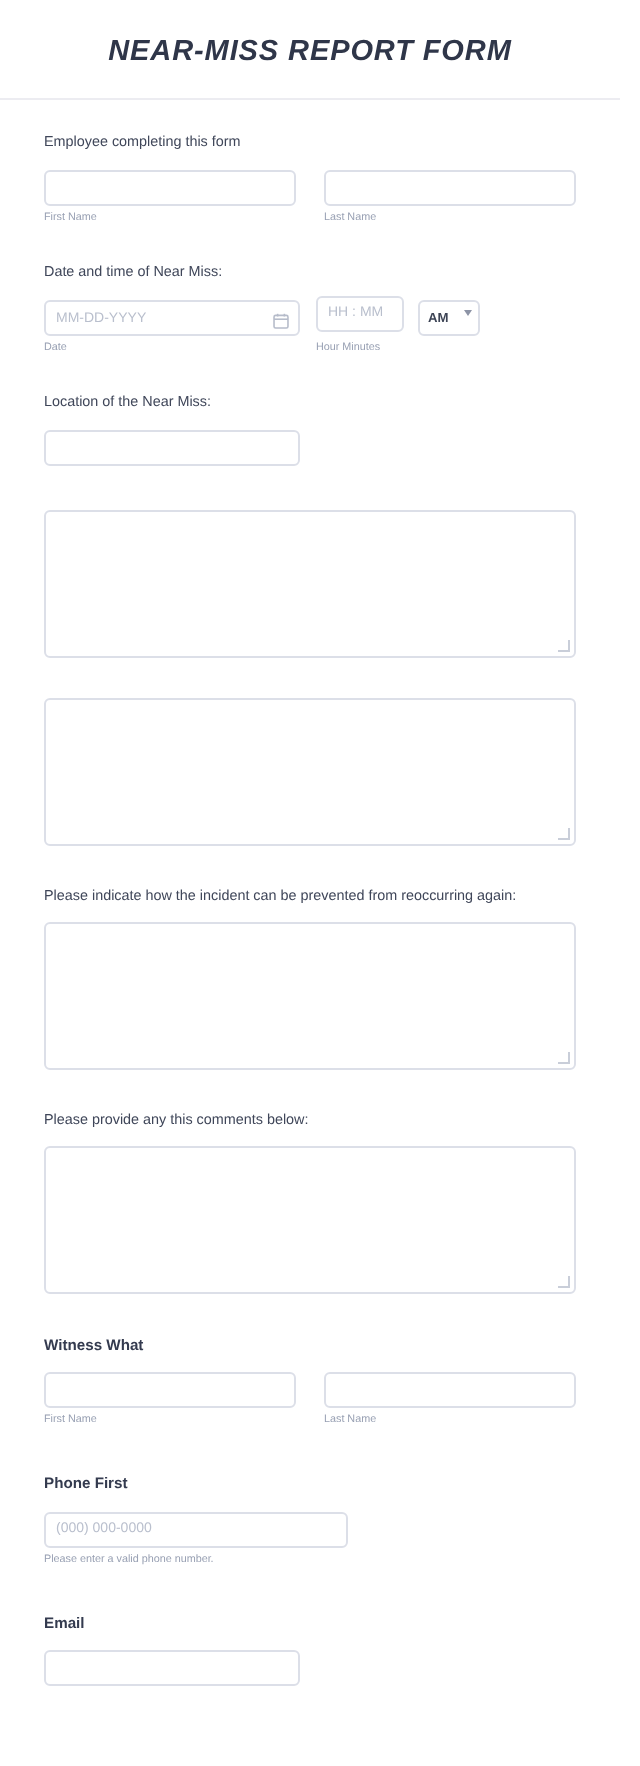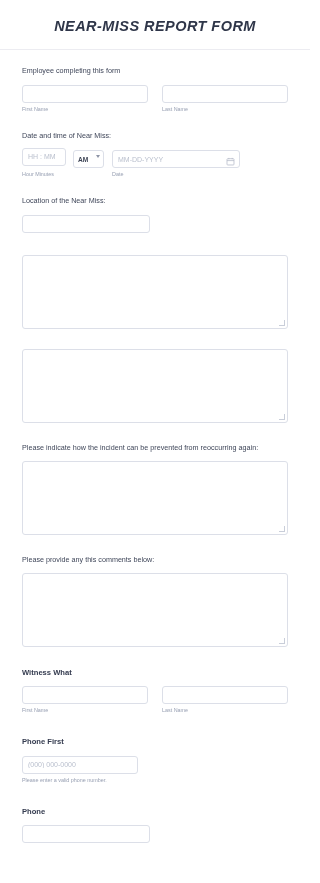--- a/index.html
+++ b/index.html
@@ -80,21 +80,21 @@
   }
   .text-input::placeholder { color: #b9bfcd; }
   .row-two {
     display: flex;
     gap: 14px;
   }
   .row-two .col { flex: 1 1 0; min-width: 0; }
   .half-input { width: 100%; }
   .location-input { width: 128px; }
   .email-input { width: 128px; }
-  .phone-input { width: 116px; }
+  .phone-input { width: 152px; }
 
   .datetime-row {
     display: flex;
     align-items: flex-start;
     gap: 8px;
   }
   .date-wrap {
     position: relative;
     width: 128px;
   }
@@ -207,46 +207,46 @@
           <input class="text-input half-input" type="text" placeholder="" style="">
           <span class="sub-label">Last Name</span>
         </div>
       </div>
     </div>
 
     <div class="field-block">
       <label class="field-label">Date and time of Near Miss:</label>
       <div class="datetime-row">
         <div>
-          <div class="time-group">
-            <input class="text-input time-input" type="text" placeholder="HH : MM" style="">
-            <span class="select-wrap">
-              <select class="ampm-select">
-                <option>AM</option>
-                <option>PM</option>
-              </select>
-              <span class="select-chev"></span>
-            </span>
-          </div>
-          <span class="time-sub">Hour Minutes</span>
-        </div>
-        <div>
           <div class="date-wrap">
             <input class="text-input date-input" type="text" placeholder="MM-DD-YYYY" style="">
             <span class="cal-icon">
               <svg viewBox="0 0 16 16" width="9" height="9" fill="none" stroke="#b6bcca" stroke-width="1.4">
                 <rect x="1.8" y="3" width="12.4" height="11.2" rx="1.4"></rect>
                 <line x1="1.8" y1="6.4" x2="14.2" y2="6.4"></line>
                 <line x1="5" y1="1.6" x2="5" y2="4"></line>
                 <line x1="11" y1="1.6" x2="11" y2="4"></line>
               </svg>
             </span>
           </div>
           <span class="sub-label">Date</span>
         </div>
+        <div>
+          <div class="time-group">
+            <input class="text-input time-input" type="text" placeholder="HH : MM" style="">
+            <span class="select-wrap">
+              <select class="ampm-select">
+                <option>AM</option>
+                <option>PM</option>
+              </select>
+              <span class="select-chev"></span>
+            </span>
+          </div>
+          <span class="time-sub">Hour Minutes</span>
+        </div>
       </div>
     </div>
 
     <div class="field-block">
       <label class="field-label">Location of the Near Miss:</label>
       <input class="text-input location-input" type="text" placeholder="" style="">
     </div>
 
     <div class="spacer-sm"></div>
 
@@ -294,19 +294,19 @@
 
     <div class="field-block">
       <label class="field-label strong">Phone First</label>
       <input class="text-input phone-input" type="text" placeholder="(000) 000-0000" style="">
       <span class="sub-label">Please enter a valid phone number.</span>
     </div>
 
     <div class="spacer-sm"></div>
 
     <div class="field-block">
-      <label class="field-label strong">Phone</label>
+      <label class="field-label strong">Email</label>
       <input class="text-input email-input" type="text" placeholder="" style="">
       
     </div>
 
   </div>
 </div>
 
 </body></html>

